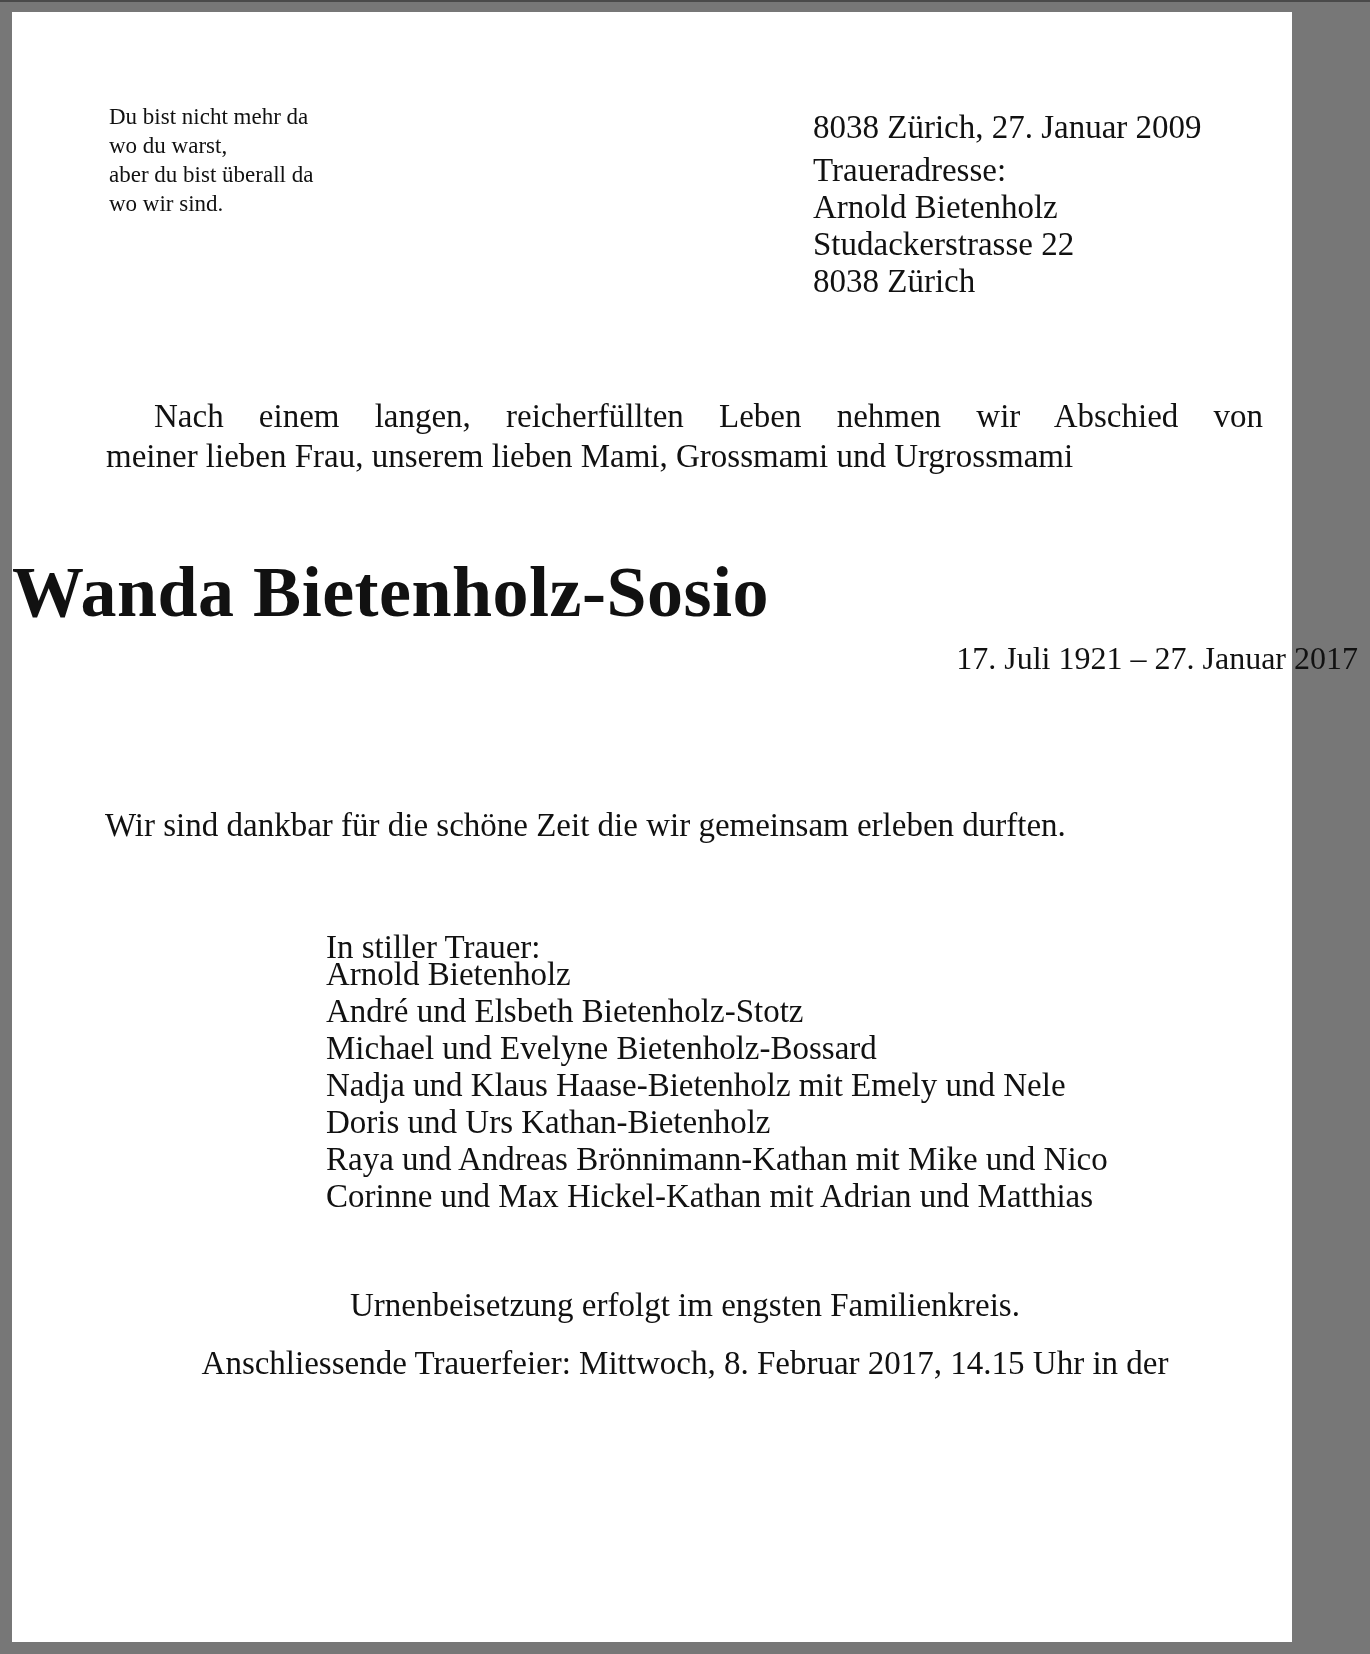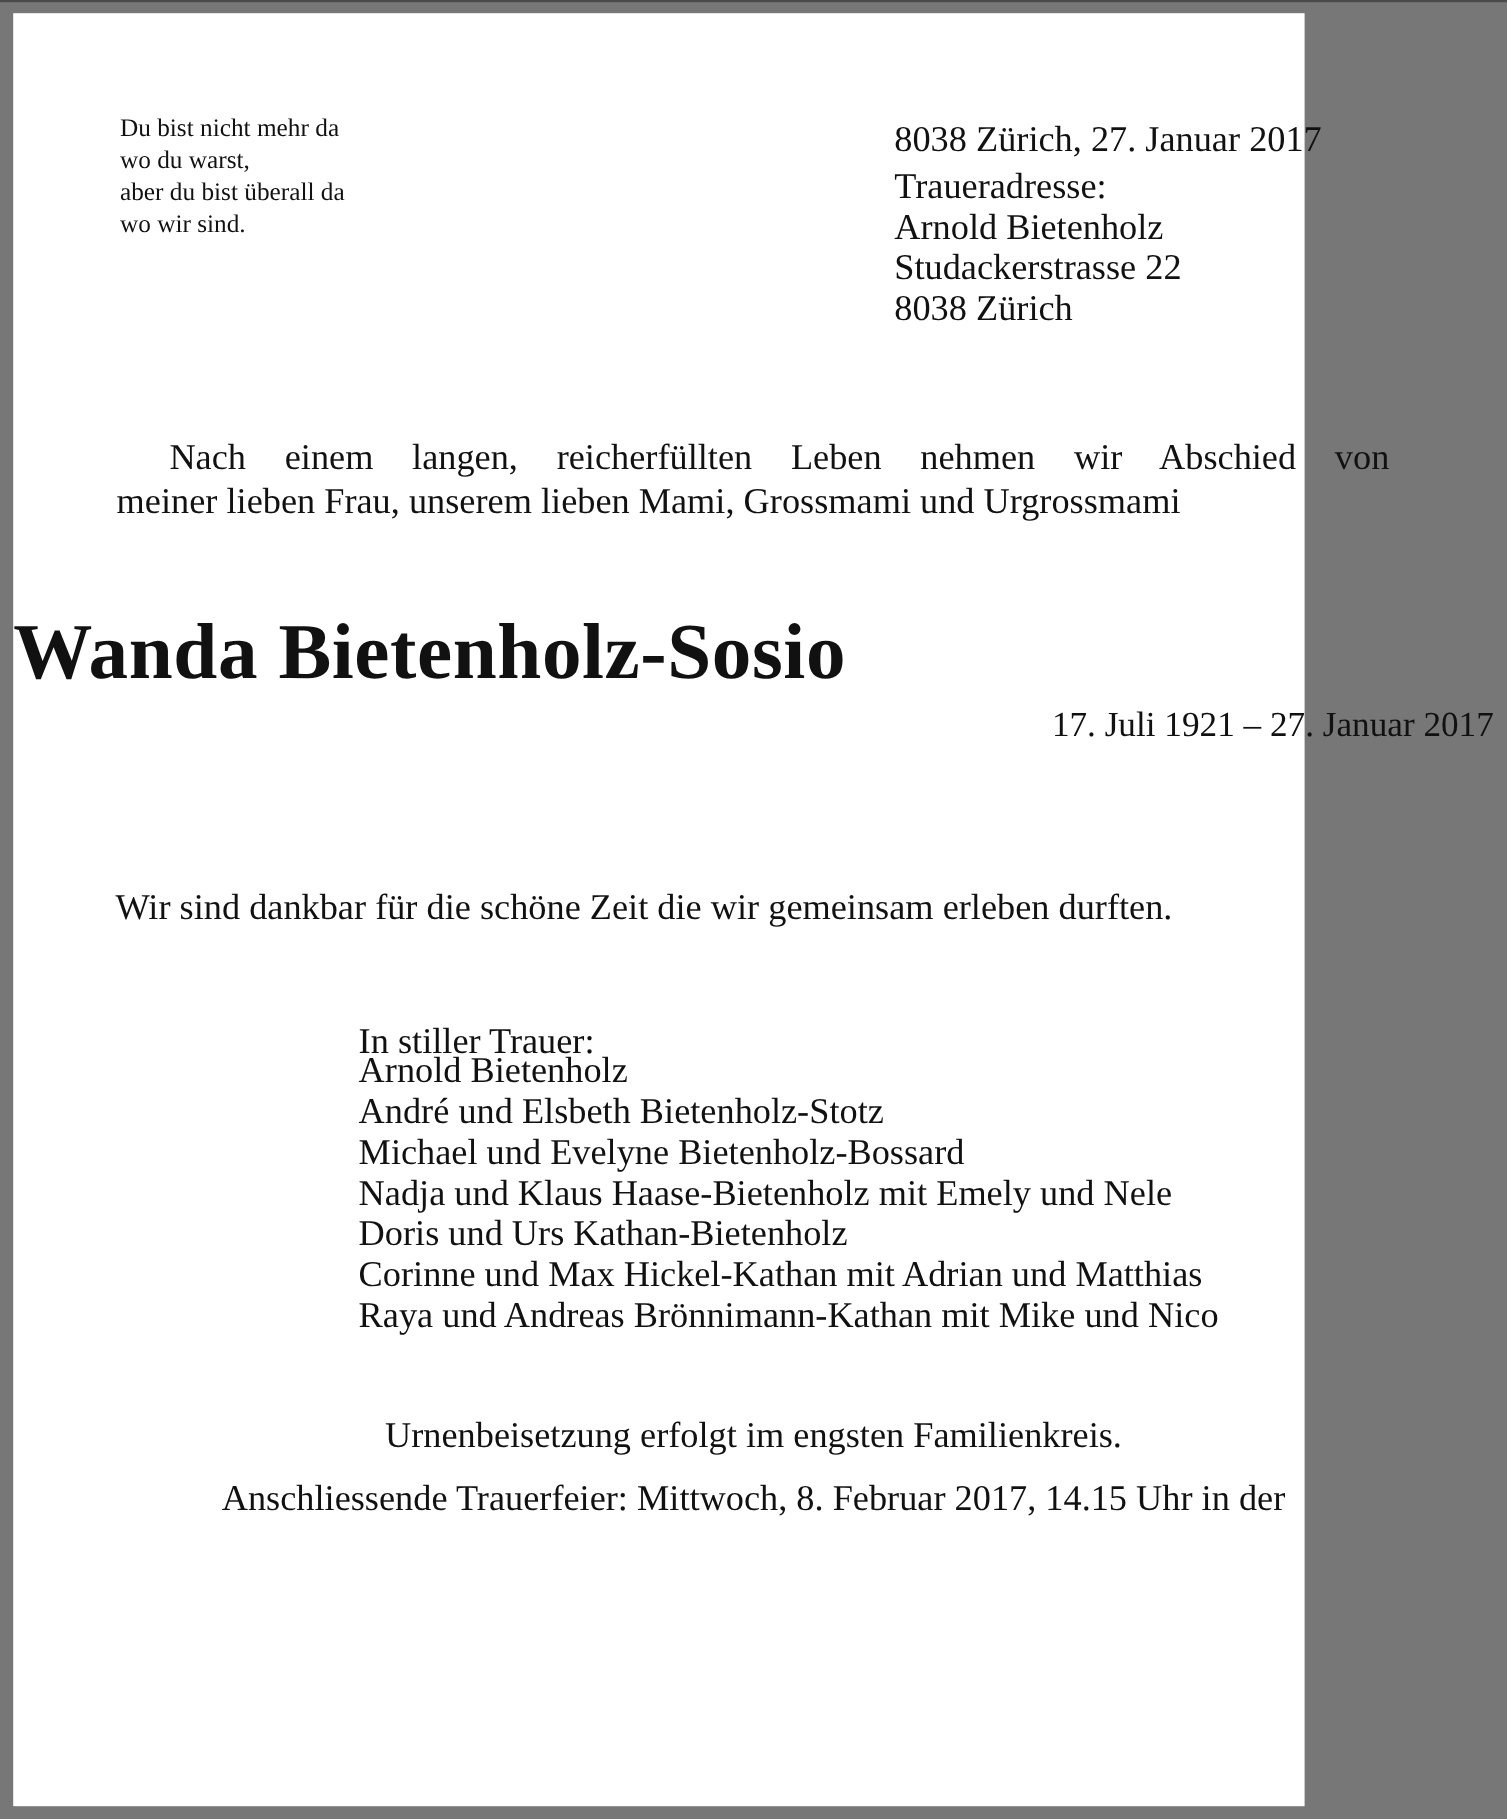--- a/index.html
+++ b/index.html
@@ -5,21 +5,21 @@
     html, body { margin: 0; padding: 0; }
     body {
       width: 1370px; height: 1654px;
       background: #777777;
       position: relative; overflow: hidden;
       font-family: "Liberation Serif", "DejaVu Serif", serif;
       color: #111;
     }
     .topbar { position: absolute; left: 0; top: 0; width: 1370px; height: 2px; background: #4a4a4a; }
     .page {
-      position: absolute; left: 12px; top: 12px; width: 1174px; height: 1630px;
+      position: absolute; left: 12px; top: 12px; width: 1280px; height: 1630px;
       background: #ffffff;
     }
     .abs { position: absolute; white-space: nowrap; }
     .poem { left: 97px; top: 90px; font-size: 23px; line-height: 29px; }
     .poem div { height: 29px; }
     .place-date { left: 801px; top: 96px; font-size: 33px; line-height: 38px; }
     .address { left: 801px; top: 140px; font-size: 33px; line-height: 37px; }
     .address div { height: 37px; }
     .intro { left: 94px; top: 384px; width: 1157px; font-size: 33px; line-height: 40px; white-space: normal; text-align: justify; }
     .intro .l1 { display: block; text-align: justify; text-align-last: justify; word-spacing: 10px; margin-left: 48px; }
@@ -43,21 +43,21 @@
 
 <div class="page">
 
   <div class="abs poem">
     <div>Du bist nicht mehr da</div>
     <div>wo du warst,</div>
     <div>aber du bist überall da</div>
     <div>wo wir sind.</div>
   </div>
 
-  <div class="abs place-date">8038 Zürich, 27. Januar 2017</div>
+  <div class="abs place-date">8038 Zürich, 27. Januar 2009</div>
 
   <div class="abs address">
     <div>Traueradresse:</div>
     <div>Arnold Bietenholz</div>
     <div>Studackerstrasse 22</div>
     <div>8038 Zürich</div>
   </div>
 
   <div class="abs intro">
     <span class="l1">Nach einem langen, reicherfüllten Leben nehmen wir Abschied von</span>
@@ -69,22 +69,22 @@
 
   <div class="abs thanks">Wir sind dankbar für die schöne Zeit die wir gemeinsam erleben durften.</div>
 
   <div class="abs mourn-label">In stiller Trauer:</div>
   <div class="abs mourners">
     <div>Arnold Bietenholz</div>
     <div>André und Elsbeth Bietenholz-Stotz</div>
     <div>Michael und Evelyne Bietenholz-Bossard</div>
     <div>Nadja und Klaus Haase-Bietenholz mit Emely und Nele</div>
     <div>Doris und Urs Kathan-Bietenholz</div>
+    <div>Raya und Andreas Brönnimann-Kathan mit Mike und Nico</div>
     <div>Corinne und Max Hickel-Kathan mit Adrian und Matthias</div>
-    <div>Raya und Andreas Brönnimann-Kathan mit Mike und Nico</div>
   </div>
 
   <div class="abs center-block urn">Urnenbeisetzung erfolgt im engsten Familienkreis.</div>
 
   <div class="abs center-block ceremony">
     <div>Anschliessende Trauerfeier: Mittwoch, 8. Februar 2017, 14.15 Uhr in der</div>
   </div>
 
 
 </div>

